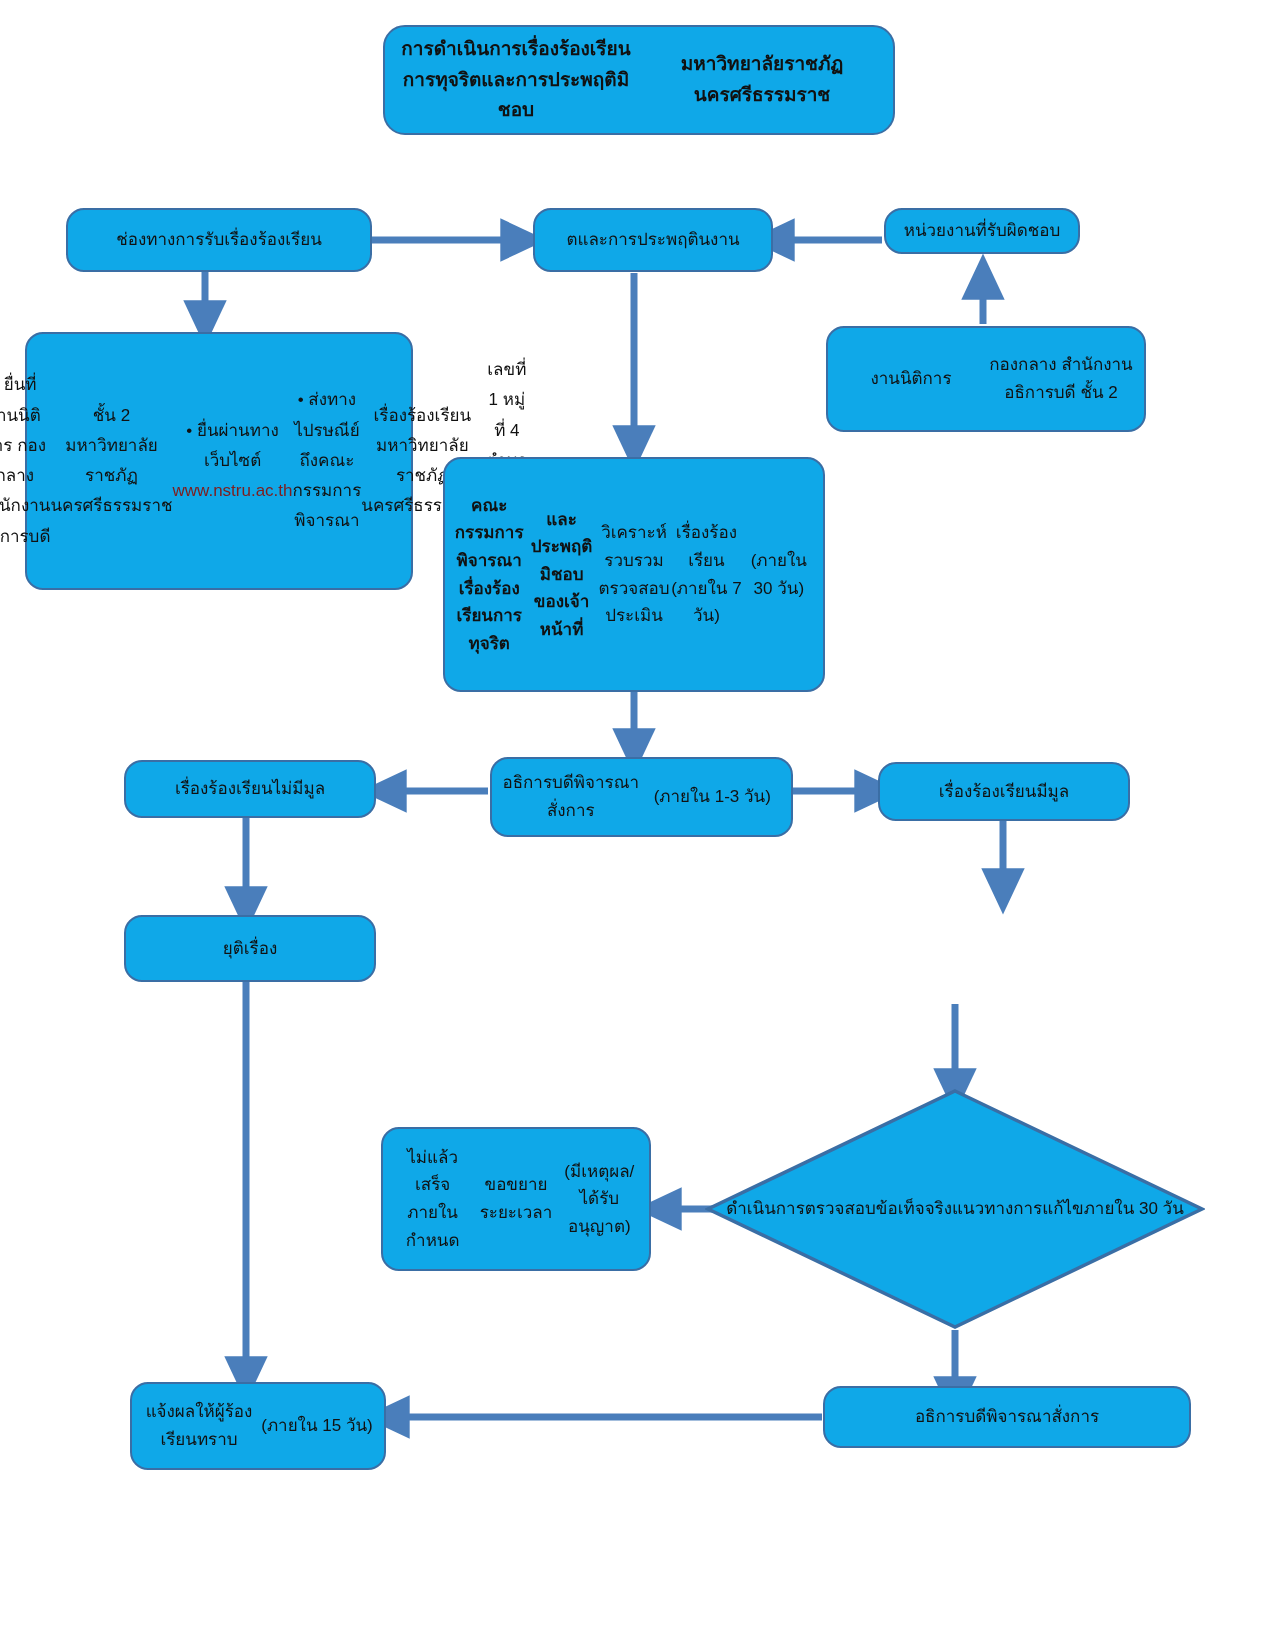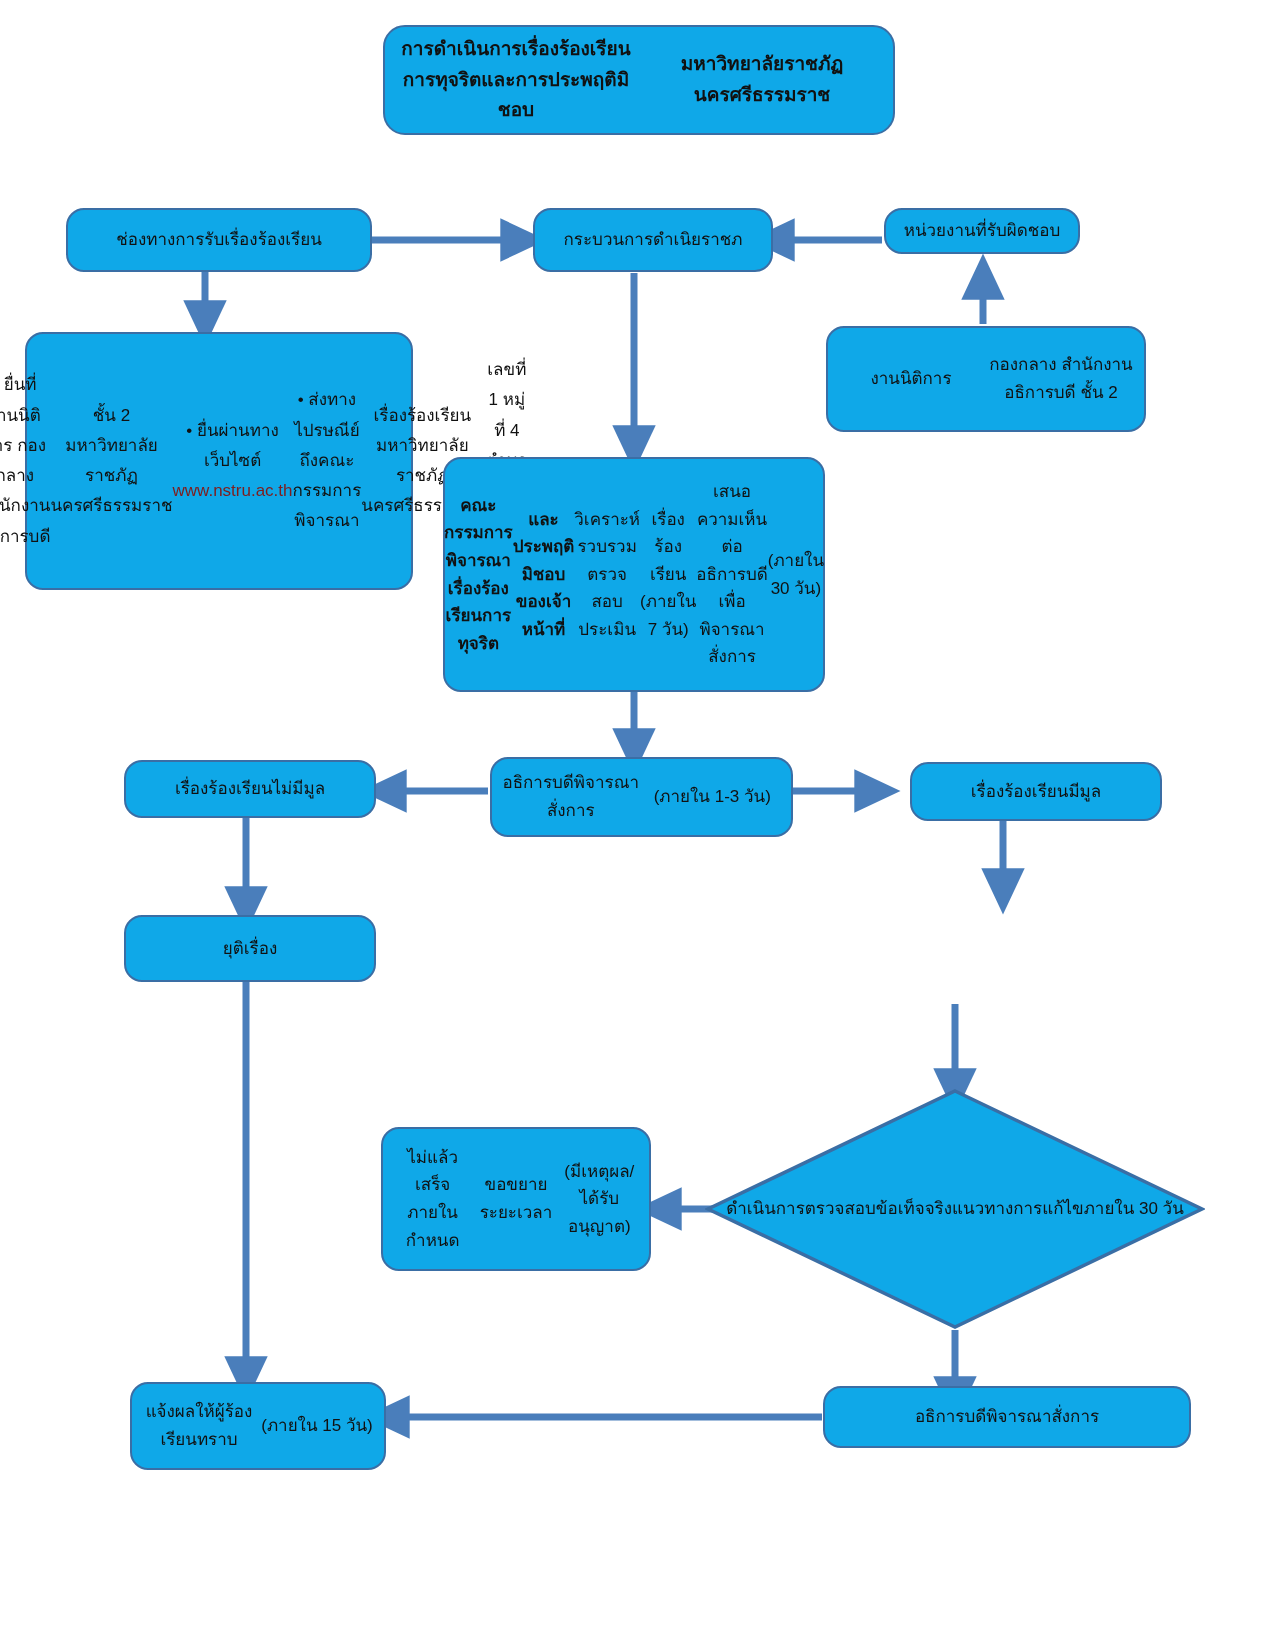--- a/index.html
+++ b/index.html
@@ -136,21 +136,21 @@
   <div class="node title-node" style="left:383px; top:25px; width:512px; height:110px;">
     <span class="ln">การดำเนินการเรื่องร้องเรียนการทุจริตและการประพฤติมิชอบ</span>
     <span class="ln">มหาวิทยาลัยราชภัฏนครศรีธรรมราช</span>
   </div>
 
   <div class="node plain" style="left:66px; top:208px; width:306px; height:64px;">
     <span class="ln">ช่องทางการรับเรื่องร้องเรียน</span>
   </div>
 
   <div class="node plain" style="left:533px; top:208px; width:240px; height:64px;">
-    <span class="ln">กระบวนการดำเนิยราชภ</span>
+    <span class="ln">ตและการประพฤตินงาน</span>
   </div>
 
   <div class="node plain" style="left:884px; top:208px; width:196px; height:46px;">
     <span class="ln">หน่วยงานที่รับผิดชอบ</span>
   </div>
 
   <div class="node bullets" style="left:25px; top:332px; width:388px; height:258px;">
     <span class="ln">• ยื่นโดยตรงต่ออธิการบดี</span>
     <span class="ln">• ยื่นที่งานนิติการ  กองกลาง  สำนักงานอธิการบดี</span>
     <span class="ln">ชั้น 2 มหาวิทยาลัยราชภัฏนครศรีธรรมราช</span>
@@ -163,34 +163,33 @@
   <div class="node plain" style="left:826px; top:326px; width:320px; height:106px;">
     <span class="ln">งานนิติการ</span>
     <span class="ln">กองกลาง สำนักงานอธิการบดี ชั้น 2</span>
   </div>
 
   <div class="node plain bold-node" style="left:443px; top:457px; width:382px; height:235px;">
     <span class="ln b">คณะกรรมการพิจารณาเรื่องร้องเรียนการทุจริต</span>
     <span class="ln b">และประพฤติมิชอบของเจ้าหน้าที่</span>
     <span class="ln">วิเคราะห์ รวบรวม ตรวจสอบ ประเมิน</span>
     <span class="ln">เรื่องร้องเรียน (ภายใน 7 วัน)</span>
-    <span class="ln">เสนอความเห็นต่ออธิการบดีเพื่อพิจารณาสั่งการ</span>
     <span class="ln">(ภายใน 30 วัน)</span>
   </div>
 
   <div class="node plain" style="left:124px; top:760px; width:252px; height:58px;">
     <span class="ln">เรื่องร้องเรียนไม่มีมูล</span>
   </div>
 
   <div class="node plain" style="left:490px; top:757px; width:303px; height:80px;">
     <span class="ln">อธิการบดีพิจารณาสั่งการ</span>
     <span class="ln">(ภายใน 1-3 วัน)</span>
   </div>
 
-  <div class="node plain" style="left:878px; top:762px; width:252px; height:59px;margin-left:32px;">
+  <div class="node plain" style="left:878px; top:762px; width:252px; height:59px;">
     <span class="ln">เรื่องร้องเรียนมีมูล</span>
   </div>
 
   <div class="node plain" style="left:124px; top:915px; width:252px; height:67px;">
     <span class="ln">ยุติเรื่อง</span>
   </div>
 
 
   <div class="diamond-wrap" style="left:705px; top:1088px; width:500px; height:242px;">
     <svg width="500" height="242" viewBox="0 0 500 242">

